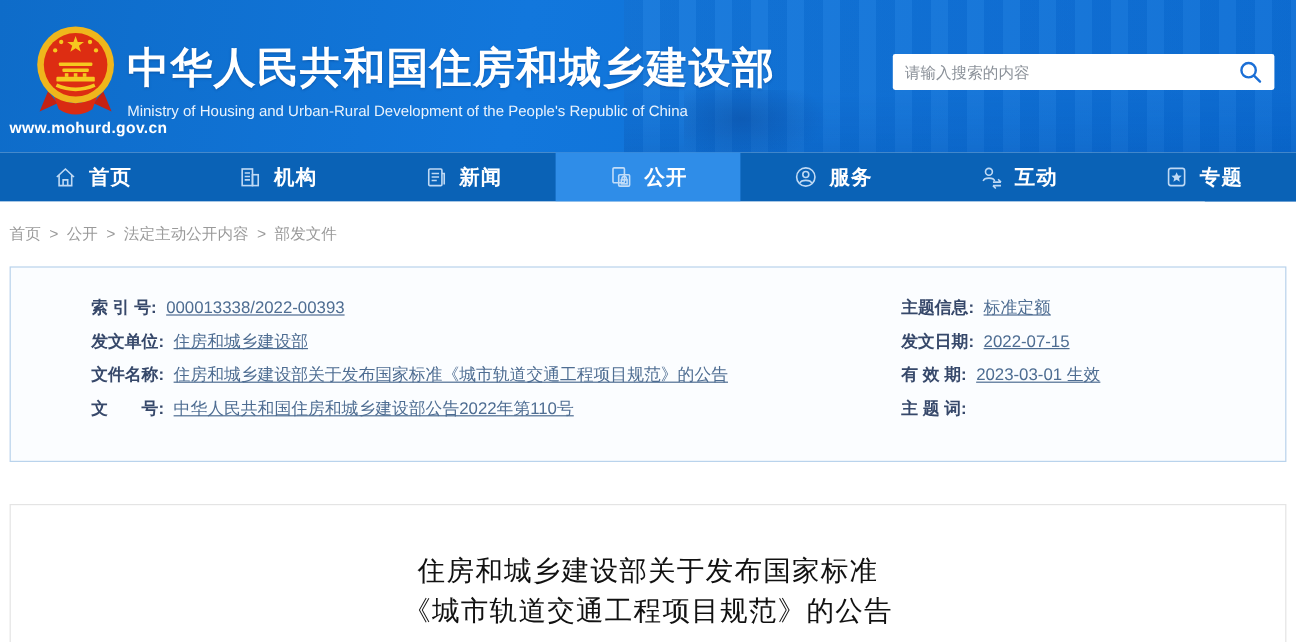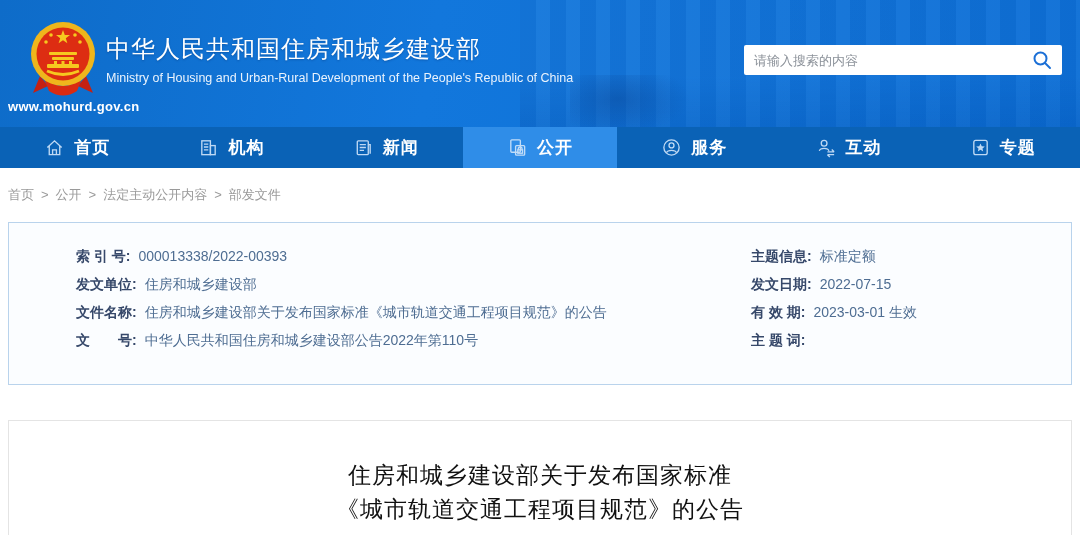--- a/index.html
+++ b/index.html
@@ -13,21 +13,21 @@
   .header .bld { position:absolute; right:0; top:0; width:560px; height:127px; opacity:.55;
     background:
       repeating-linear-gradient(90deg, rgba(9,80,170,.25) 0 16px, rgba(255,255,255,.05) 16px 30px),
       linear-gradient(180deg, rgba(255,255,255,.04) 0 60%, rgba(6,60,140,.25) 100%); }
   .header .tree { position:absolute; left:570px; top:75px; width:120px; height:60px;
     background:radial-gradient(ellipse at 40% 40%, rgba(10,70,150,.45), rgba(10,70,150,0) 70%); }
   .emblem { position:absolute; left:26px; top:20px; width:74px; height:82px; }
   .site-url { position:absolute; left:8px; top:99px; color:#fff; font-weight:bold;
     font-size:13px; letter-spacing:.3px; }
   .head-titles { position:absolute; left:106px; top:33px; color:#fff; }
-  .head-title { font-size:24px; font-weight:normal; letter-spacing:1px; line-height:1.35;
+  .head-title { font-size:35px; font-weight:bold; letter-spacing:1px; line-height:1.35;
     text-shadow:0 1px 2px rgba(0,40,100,.35); }
   .head-sub { font-size:12.5px; margin-top:6px; color:#eaf3fd; }
   .searchbox { position:absolute; right:18px; top:45px; width:318px; height:30px;
     background:#fff; border-radius:2px; display:flex; align-items:center; }
   .searchbox input { flex:1; border:0; outline:0; background:transparent; padding:0 10px;
     font-size:13px; color:#333; font-family:inherit; }
   .searchbox input::placeholder { color:#8b9199; }
   .search-btn { width:40px; height:30px; border:0; background:transparent; cursor:pointer;
     display:flex; align-items:center; justify-content:center; }
 
@@ -47,21 +47,21 @@
   .crumbs a { color:#9a9a9a; text-decoration:none; cursor:pointer; }
   .crumbs .sep { margin:0 7px; color:#9a9a9a; }
 
   
   .meta-box { position:absolute; left:8px; top:222px; width:1064px; height:163px;
     background:#fbfdff; border:1px solid #b9d3ec; display:flex; padding-top:19px; }
   .meta-col-left { width:742px; padding-left:67px; }
   .meta-col-right { flex:1; }
   .meta-row { height:28px; line-height:28px; font-size:14px; white-space:nowrap; }
   .meta-label { color:#36486a; font-weight:bold; margin-right:8px;margin-top:48px; }
-  .meta-value { color:#4e6d92; }
+  .meta-value { color:#4e6d92;text-decoration:underline; }
 
   
   .doc-card { position:absolute; left:8px; top:420px; width:1064px; height:300px;
     background:#fff; border:1px solid #e4e4e4; padding-top:37px; }
   .doc-title { text-align:center; font-size:23px; font-weight:normal; color:#111;
     line-height:34px; letter-spacing:1px; }
 </style>
 </head>
 <body>
 

